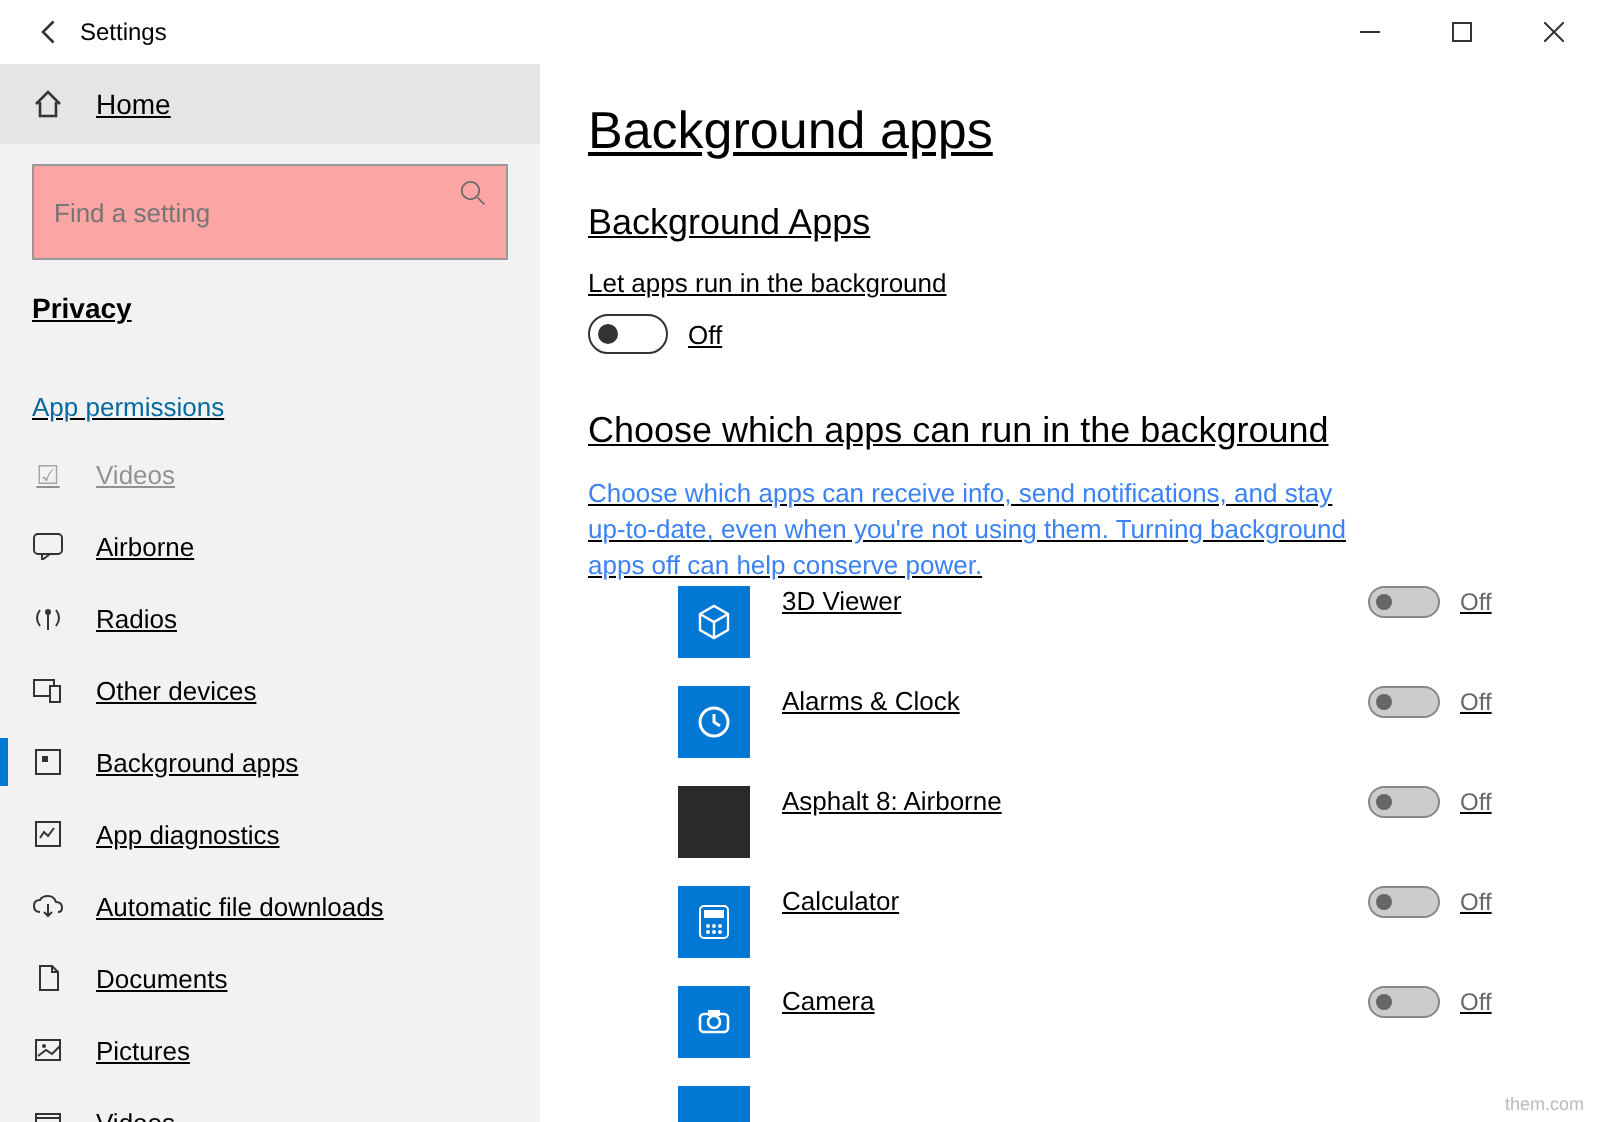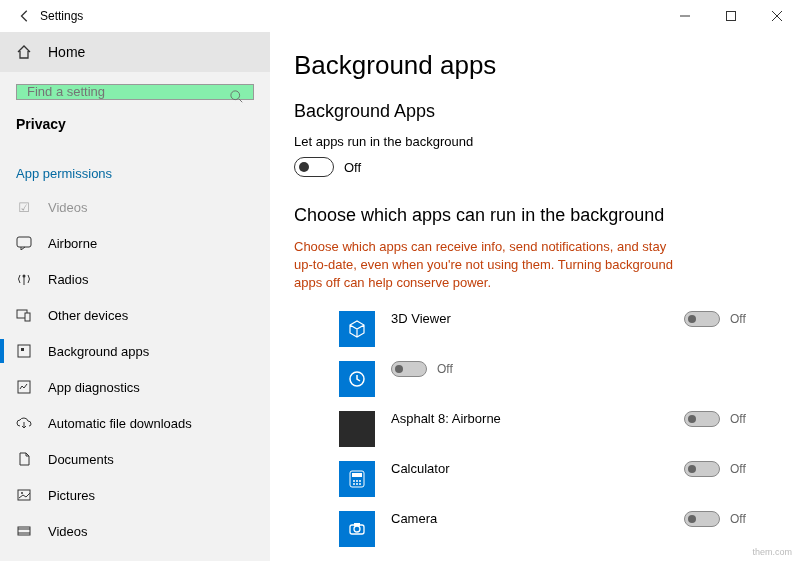--- a/index.html
+++ b/index.html
@@ -4,40 +4,40 @@
   <style>
     * { margin: 0; padding: 0; box-sizing: border-box; font-family: "Segoe UI", sans-serif; }
     body { width: 800px; height: 561px; background: #fff; overflow: hidden; position: relative; }
     
     .titlebar { height: 32px; display: flex; align-items: center; padding: 0 0 0 10px; }
     .titlebar .back { width: 30px; display: flex; justify-content: center; cursor: pointer; }
     .titlebar .title { font-size: 12px; }
     .titlebar .winctrls { margin-left: auto; display: flex; }
     .titlebar .winbtn { width: 46px; height: 32px; display: flex; align-items: center; justify-content: center; cursor: pointer; }
     
-    .main { display: flex; height: calc(561px - 32px); }
+    .main { display: flex; height: calc(561px - 32px); text-decoration: underline; }
     
     .sidebar { width: 270px; background: #f2f2f2; display: flex; flex-direction: column; }
     .home-row { height: 40px; background: #e5e5e5; display: flex; align-items: center; padding: 0 16px; gap: 16px; font-size: 14px; cursor: pointer; }
     .search-wrap { padding: 10px 16px 6px; }
-    .search { width: 100%; height: 16px; border: 1px solid #999; padding: 0 30px 0 10px; font-size: 13px; background: #86efac; }
+    .search { width: 100%; height: 48px; border: 1px solid #999; padding: 0 30px 0 10px; font-size: 13px; background: #fca5a5; }
     .search-wrap { position: relative; }
     .search-icon { position: absolute; right: 26px; top: 18px; pointer-events: none; }
     .section-title { padding: 10px 16px 8px; font-size: 14px; font-weight: 600; }
     .section-sub { padding: 26px 16px 8px; font-size: 13px; color: #0369a1; }
     .nav { overflow-y: auto; flex: 1; }
     .nav-item { height: 36px; display: flex; align-items: center; padding: 0 16px; gap: 16px; font-size: 13px; cursor: pointer; position: relative; }
     .nav-item.active::before { content: ""; position: absolute; left: 0; top: 6px; bottom: 6px; width: 4px; background: #0078d4; }
     .nav-icon { width: 16px; height: 16px; display: flex; align-items: center; justify-content: center; color: #333; }
     
     .content { flex: 1; padding: 18px 24px; overflow-y: auto; }
     .content h1 { font-size: 26px; font-weight: 400; margin-bottom: 20px; }
     .content h2 { font-size: 18px; font-weight: 400; margin-bottom: 12px; }
     .label { font-size: 13px; margin-bottom: 8px; }
-    .desc { font-size: 13px; color: #c2410c; max-width: 380px; line-height: 1.4; margin-bottom: 18px; }
+    .desc { font-size: 13px; color: #3b82f6; max-width: 380px; line-height: 1.4; }
     .toggle-row { display: flex; align-items: center; gap: 10px; margin-bottom: 28px; }
     .toggle { width: 40px; height: 20px; border: 1px solid #333; border-radius: 10px; position: relative; cursor: pointer; }
     .toggle::after { content: ""; position: absolute; width: 10px; height: 10px; background: #333; border-radius: 50%; top: 4px; left: 4px; }
     .toggle-text { font-size: 13px; }
     .toggle-sm { width: 36px; height: 16px; border: 1px solid #888; border-radius: 8px; background: #ccc; position: relative; cursor: pointer; }
     .toggle-sm::after { content: ""; position: absolute; width: 8px; height: 8px; background: #666; border-radius: 50%; top: 3px; left: 3px; }
     
     .app-row { display: flex; align-items: flex-start; gap: 16px; margin-bottom: 14px; max-width: 460px; padding-left: 45px; }
     .app-icon { width: 36px; height: 36px; background: #0078d4; display: flex; align-items: center; justify-content: center; color: #fff; font-size: 18px; }
     .app-icon.dark { background: #2a2a2a; }
@@ -207,20 +207,21 @@
       <span class="off-text">Off</span>
     </div>
         </div>
         <div class="app-row">
     <div class="app-icon">
             <svg width="20" height="20" viewBox="0 0 20 20">
               <circle cx="10" cy="10" r="7" stroke="#fff" fill="none" stroke-width="1.5"></circle>
               <path d="M10 6 V10 L13 12" stroke="#fff" fill="none" stroke-width="1.5"></path>
             </svg>
           </div>
+    <div class="app-name">Alarms &amp; Clock</div>
     <div class="app-toggle-wrap">
       <div class="toggle-sm"></div>
       <span class="off-text">Off</span>
     </div>
         </div>
         <div class="app-row">
     <div class="app-icon dark"></div>
     <div class="app-name">Asphalt 8: Airborne</div>
     <div class="app-toggle-wrap">
       <div class="toggle-sm"></div>

